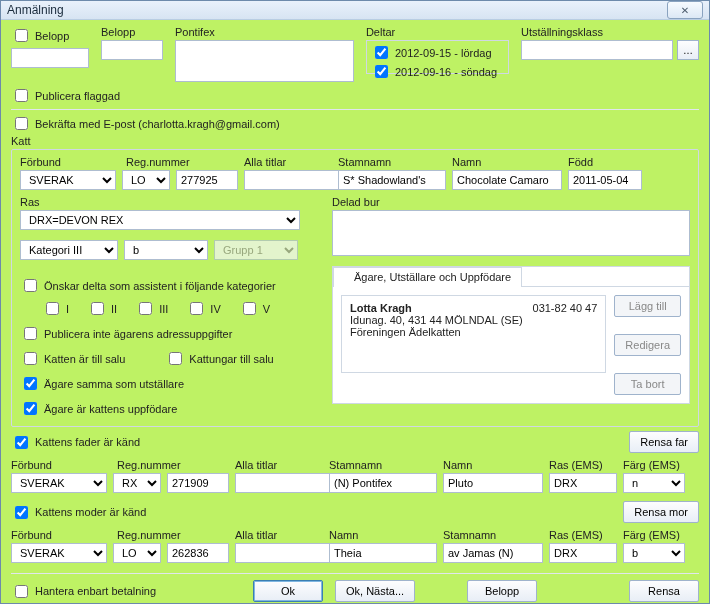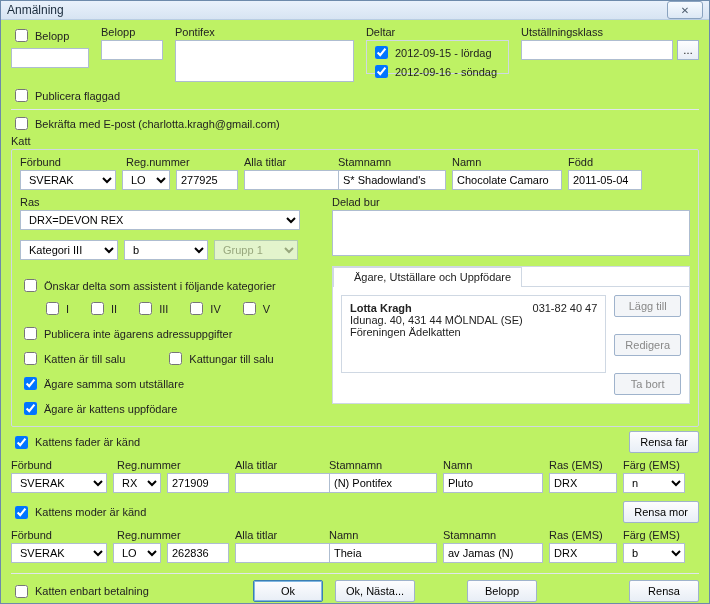--- a/index.html
+++ b/index.html
@@ -380,21 +380,21 @@
           <label class="lab">Färg (EMS)</label>
           <select><option>b</option></select>
         </div>
     </div>
 
     <div class="hline" style="margin-top:10px"></div>
 
     <div class="botbtns">
       <span class="cb" style="width:230px">
           <input type="checkbox" style="">
-          <span>Katten enbart betalning</span>
+          <span>Hantera enbart betalning</span>
         </span>
       <button class="btn default" style="width:70px">Ok</button>
       <button class="btn">Ok, Nästa...</button>
       <div style="width:28px"></div>
       <button class="btn" style="width:70px">Belopp</button>
       <div style="flex:1"></div>
       <button class="btn" style="width:70px">Rensa</button>
     </div>
 
   </div>

